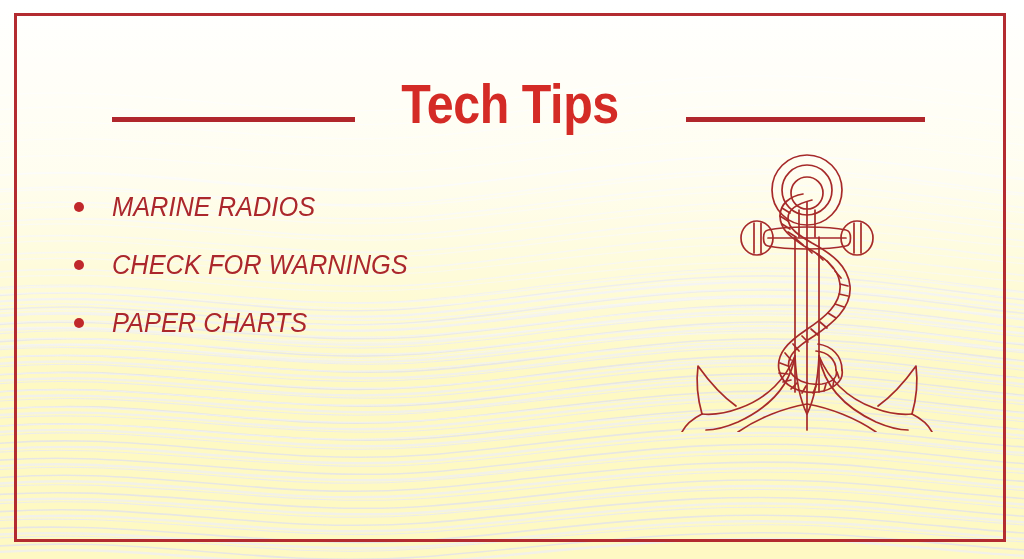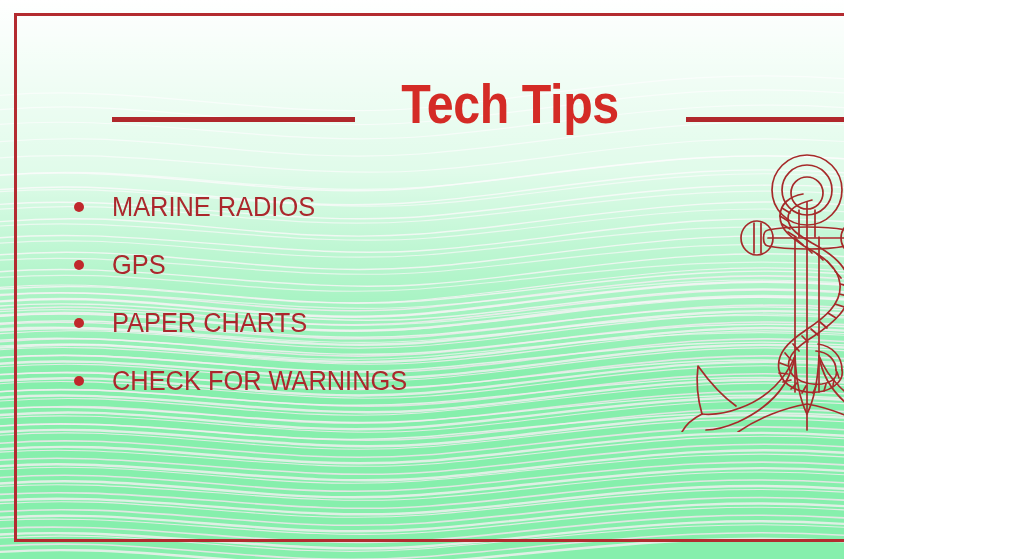--- a/index.html
+++ b/index.html
@@ -7,24 +7,24 @@
     margin: 0;
     padding: 0;
     background: #ffffff;
   }
   body {
     font-family: "Liberation Sans", sans-serif;
   }
 
   #slide {
     position: relative;
-    width: 844px;
+    width: 1024px;
     height: 559px;
     overflow: hidden;
-    background: #86efac;
+    background: #fef9c3;
   }
 
   
   #wave-bg {
     position: absolute;
     left: 0;
     top: 0;
     width: 1024px;
     height: 559px;
     z-index: 0;
@@ -89,20 +89,21 @@
   
   #tips-list {
     position: absolute;
     left: 70px;
     top: 178px;
     width: 680px;
     z-index: 4;
     margin: 0;
     padding: 0;
     list-style: none;
+    font-style: italic;
   }
   .tip-item {
     position: relative;
     height: 58px;
     display: flex;
     align-items: center;
   }
   .tip-bullet {
     position: absolute;
     left: 4px;
@@ -195,29 +196,25 @@
     <div id="title-rule-right"></div>
   </div>
 
   <ul id="tips-list">
     <li class="tip-item">
       <span class="tip-bullet"></span>
       <span class="tip-label">MARINE RADIOS</span>
     </li>
     <li class="tip-item">
       <span class="tip-bullet"></span>
-      <span class="tip-label">GPS</span>
+      <span class="tip-label">CHECK FOR WARNINGS</span>
     </li>
     <li class="tip-item">
       <span class="tip-bullet"></span>
       <span class="tip-label">PAPER CHARTS</span>
-    </li>
-    <li class="tip-item">
-      <span class="tip-bullet"></span>
-      <span class="tip-label">CHECK FOR WARNINGS</span>
     </li>
   </ul>
 
   <svg id="anchor-art" viewBox="0 0 262 290" aria-hidden="true">
     <g fill="none" stroke="#a62a2a" stroke-width="1.7" stroke-linecap="round" stroke-linejoin="round">
 
       <circle cx="131" cy="48" r="35"></circle>
       <circle cx="131" cy="48" r="25"></circle>
       <circle cx="131" cy="51" r="16"></circle>
 

